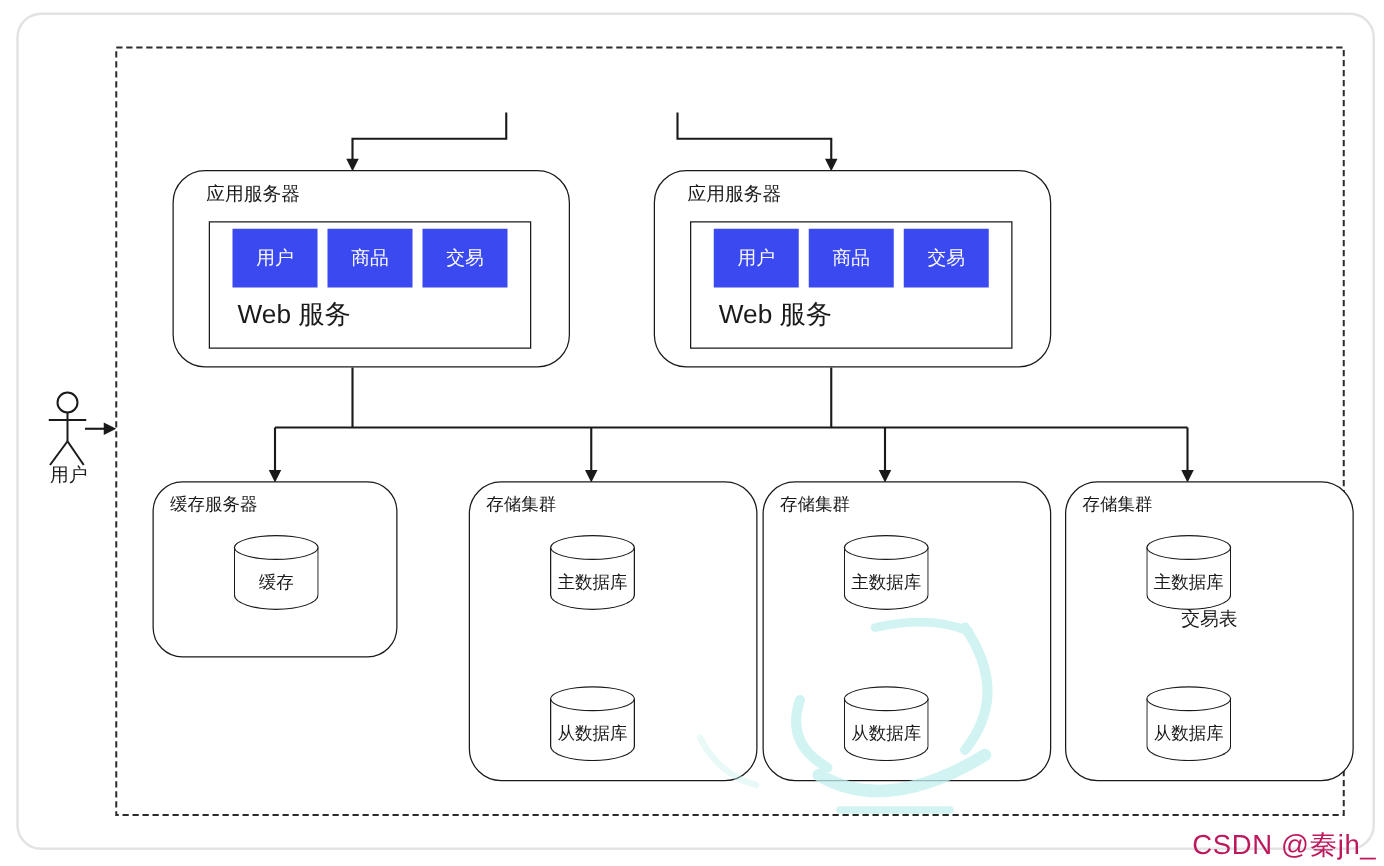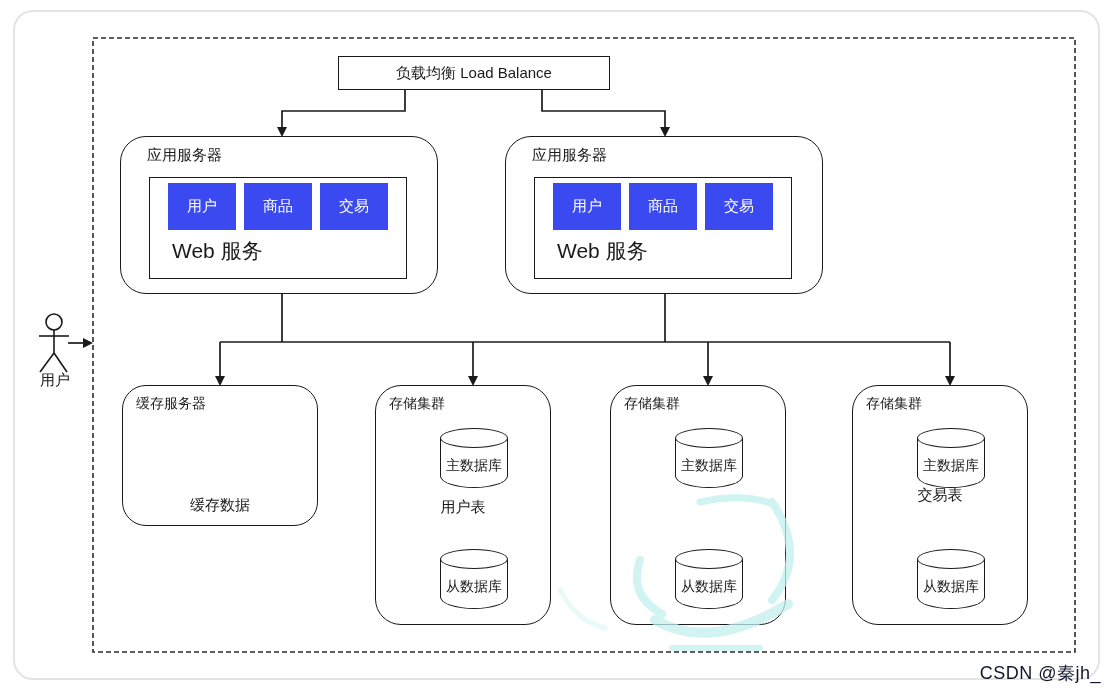--- a/index.html
+++ b/index.html
@@ -7,51 +7,51 @@
   body{font-family:"Liberation Sans","DejaVu Sans",sans-serif;color:#1a1a1a;}
   #canvas{position:relative;width:1107px;height:693px;background:#ffffff;overflow:hidden;}
 
   .page-border{position:absolute;left:13px;top:10px;width:1087px;height:670px;
     border:2px solid #e3e3e5;border-radius:20px;}
 
   .svg-layer{position:absolute;left:0;top:0;width:1107px;height:693px;pointer-events:none;}
   .bg{z-index:0;} .fg{z-index:5;}
 
   .node{position:absolute;background:#fff;border:1.6px solid #1a1a1a;z-index:2;}
-  .rounded{border-radius:26px;}
+  .rounded{border-radius:26px;margin-left:18px;}
 
   .lb-box{left:338px;top:56px;width:272px;height:34px;display:flex;align-items:center;justify-content:center;
     font-size:15px;}
 
   .app-server{top:136px;width:318px;height:158px;}
   .app-a{left:120px;} .app-b{left:505px;}
   .card-title{position:absolute;left:26px;top:9px;font-size:15px;}
   .sm-title{position:absolute;left:13px;top:9px;font-size:14px;}
   .web-box{position:absolute;left:28px;top:40px;width:258px;height:102px;border:1.6px solid #1a1a1a;background:#fff;}
   .services{position:absolute;left:18px;top:5px;display:flex;gap:8px;}
   .service-chip{width:68px;height:47px;background:#3b49f0;color:#ffffff;font-size:15px;
     display:flex;align-items:center;justify-content:center;}
   .web-label{position:absolute;left:22px;bottom:13px;font-size:21px;}
 
   .cache-server{left:122px;top:385px;width:196px;height:141px;border-radius:24px;}
-  .cluster{top:385px;width:176px;height:240px;border-radius:26px;}
+  .cluster{top:385px;width:231px;height:240px;border-radius:26px;}
   .cl-1{left:375px;} .cl-2{left:610px;} .cl-3{left:852px;}
 
   .cylinder{position:absolute;width:68px;height:60px;}
   .cyl-body{position:absolute;left:0;top:10px;width:68px;height:50px;background:#fff;
     border:1.6px solid #1a1a1a;border-top:none;border-radius:0 0 34px 34px / 0 0 12px 12px;}
   .cyl-top{position:absolute;left:0;top:0;width:68px;height:20px;background:#fff;
     border:1.6px solid #1a1a1a;border-radius:50%;}
   .cyl-label{position:absolute;left:-14px;right:-14px;top:29px;text-align:center;font-size:14px;white-space:nowrap;}
 
   .caption{position:absolute;left:0;right:0;text-align:center;font-size:15px;}
 
   .actor-label{position:absolute;left:33px;top:371px;width:44px;text-align:center;font-size:15px;z-index:2;}
 
-  .watermark-text{position:absolute;right:6px;top:661px;font-size:18px;color:#0f172a;z-index:6;letter-spacing:0.5px;}
+  .watermark-text{position:absolute;right:6px;top:661px;font-size:22px;color:#be185d;z-index:6;letter-spacing:0.5px;}
 </style>
 </head>
 <body>
 
 <div id="canvas">
 
   <div class="page-border"></div>
 
   <svg class="svg-layer bg" viewBox="0 0 1107 693">
 
@@ -86,23 +86,20 @@
 
     <g stroke="#1a1a1a" stroke-width="1.6" fill="none">
       <circle cx="54" cy="322" r="8"></circle>
       <path d="M54,330 L54,353"></path>
       <path d="M39,336 L69,336"></path>
       <path d="M54,353 L40,372"></path>
       <path d="M54,353 L67,372"></path>
     </g>
   </svg>
 
-  <div class="node lb-box">
-    <span>负载均衡 Load Balance</span>
-  </div>
 
   <div class="actor-label">用户</div>
 
   <div class="node rounded app-server app-a">
     <div class="card-title">应用服务器</div>
     <div class="web-box">
       <div class="services">
         <div class="service-chip">用户</div>
         <div class="service-chip">商品</div>
         <div class="service-chip">交易</div>
@@ -118,31 +115,34 @@
         <div class="service-chip">用户</div>
         <div class="service-chip">商品</div>
         <div class="service-chip">交易</div>
       </div>
       <div class="web-label">Web 服务</div>
     </div>
   </div>
 
   <div class="node cache-server">
     <div class="sm-title">缓存服务器</div>
-    <div class="caption" style="top:110px;">缓存数据</div>
+    <div class="cylinder" style="left:64px;top:42px;">
+      <div class="cyl-body"></div>
+      <div class="cyl-top"></div>
+      <div class="cyl-label">缓存</div>
+    </div>
   </div>
 
   <div class="node cluster cl-1">
     <div class="sm-title">存储集群</div>
     <div class="cylinder" style="left:64px;top:42px;">
       <div class="cyl-body"></div>
       <div class="cyl-top"></div>
       <div class="cyl-label">主数据库</div>
     </div>
-    <div class="caption" style="top:112px;">用户表</div>
     <div class="cylinder" style="left:64px;top:163px;">
       <div class="cyl-body"></div>
       <div class="cyl-top"></div>
       <div class="cyl-label">从数据库</div>
     </div>
   </div>
 
   <div class="node cluster cl-2">
     <div class="sm-title">存储集群</div>
     <div class="cylinder" style="left:64px;top:42px;">

